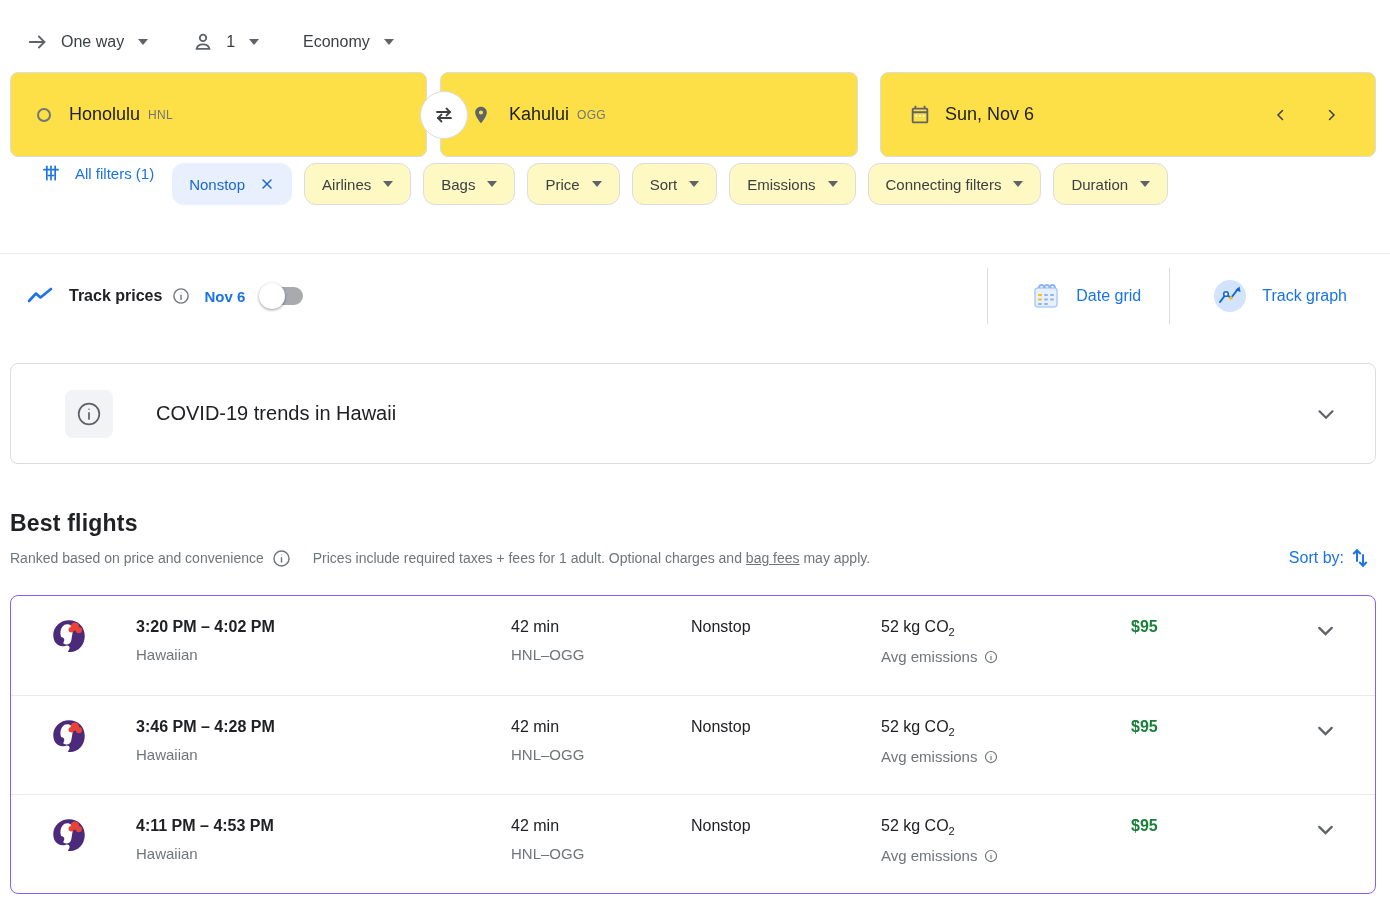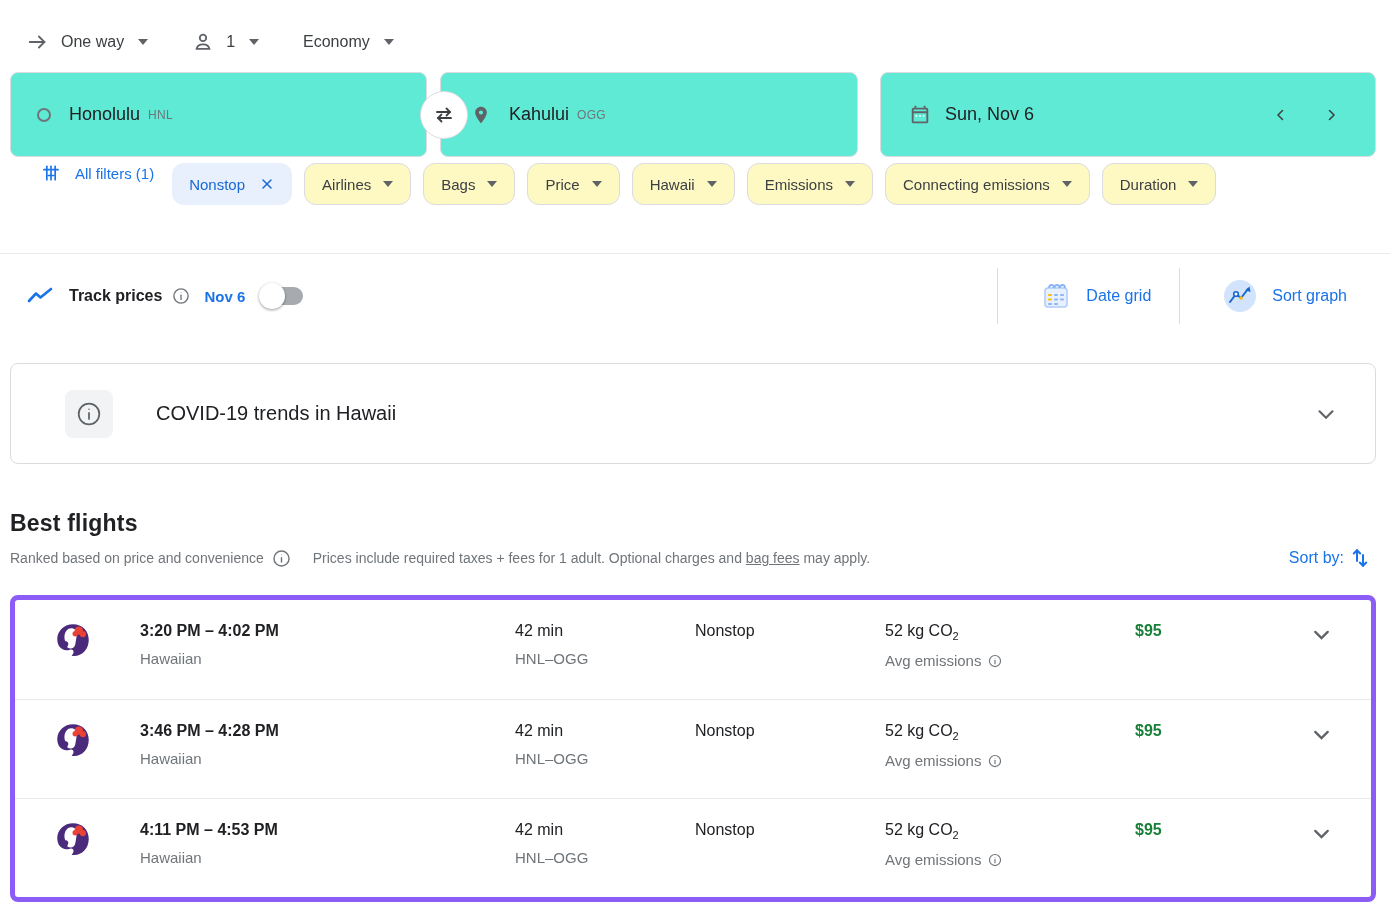--- a/index.html
+++ b/index.html
@@ -10,21 +10,21 @@
   
   .topbar { margin:25px 0 0 27px; display:flex; align-items:center; height:34px; }
   .tc-group { display:flex; align-items:center; cursor:pointer; }
   .tc-group + .tc-group { margin-left:44px; }
   .tc-label { font-size:16px; color:#3c4043; margin:0 14px 0 12px; }
   .caret { width:0; height:0; border-left:5px solid transparent; border-right:5px solid transparent; border-top:6px solid #5f6368; }
   .tb-icon { display:flex; align-items:center; color:#5f6368; }
 
   
   .search-row { position:relative; margin:13px 10px 0 10px; height:85px; display:flex; }
-  .field-box { border:1px solid #dadce0; border-radius:8px; display:flex; align-items:center; background:#5eead4; height:85px; }
+  .field-box { border:1px solid #dadce0; border-radius:8px; display:flex; align-items:center; background:#fde047; height:85px; }
   .origin-box { width:417px; padding-left:26px; }
   .dest-box { width:418px; margin-left:13px; padding-left:30px; }
   .date-box { width:496px; margin-left:22px; padding-left:28px; padding-right:32px; }
   .city { font-size:18px; color:#202124; margin-left:18px; }
   .airport-code { font-size:12px; color:#70757a; margin-left:8px; letter-spacing:.3px; }
   .ring-icon { width:14px; height:14px; border:2px solid #70757a; border-radius:50%; }
   .swap-btn { position:absolute; left:410px; top:50%; transform:translateY(-50%); width:48px; height:48px; border-radius:50%; background:#fff; border:1px solid #dadce0; display:flex; align-items:center; justify-content:center; z-index:2; cursor:pointer; }
   .date-text { font-size:18px; color:#202124; margin-left:14px; }
   .date-nav { margin-left:auto; display:flex; align-items:center; gap:26px; }
   .nav-btn { display:flex; align-items:center; justify-content:center; width:24px; height:24px; cursor:pointer; }
@@ -64,21 +64,21 @@
   .rh-title { font-size:23px; font-weight:700; color:#202124; letter-spacing:.2px; }
   .rh-sub { display:flex; align-items:center; margin-top:10px; }
   .rh-note { font-size:14px; color:#70757a; display:flex; align-items:center; }
   .rh-note .info { margin-left:8px; }
   .rh-pricenote { font-size:14px; color:#70757a; margin-left:22px; }
   .rh-pricenote u { text-decoration:underline; }
   .sort-by { margin-left:auto; display:flex; align-items:center; color:#1a73e8; font-size:16px; cursor:pointer; }
   .sort-by span { margin-right:6px; }
 
   
-  .flight-list { margin:26px 14px 0 10px; border:5px solid #8b5cf6; border-radius:8px; background:#fff; }
+  .flight-list { margin:26px 14px 0 10px; border:1px solid #8b5cf6; border-radius:8px; background:#fff; }
   .flight-row { display:flex; align-items:flex-start; height:99px; padding:22px 0 0 40px; cursor:pointer; }
   .flight-row + .flight-row { border-top:1px solid #e8eaed; }
   .col-logo { width:85px; }
   .col-times { width:375px; }
   .col-dur { width:180px; }
   .col-stops { width:190px; }
   .col-co2 { width:250px; }
   .col-price { flex:1; text-align:left; padding-right:10px; }
   .col-expand { width:100px; display:flex; justify-content:center; }
   .main-line { font-size:16px; color:#202124; }
@@ -201,29 +201,29 @@
       </div>
     <div class="chip">
         <span>Bags</span>
         <span class="caret"></span>
       </div>
     <div class="chip">
         <span>Price</span>
         <span class="caret"></span>
       </div>
     <div class="chip">
-        <span>Hawaii</span>
+        <span>Sort</span>
         <span class="caret"></span>
       </div>
     <div class="chip">
         <span>Emissions</span>
         <span class="caret"></span>
       </div>
     <div class="chip">
-        <span>Connecting emissions</span>
+        <span>Connecting filters</span>
         <span class="caret"></span>
       </div>
     <div class="chip">
         <span>Duration</span>
         <span class="caret"></span>
       </div>
   </div>
 
   <div class="section-divider"></div>
 
@@ -271,21 +271,21 @@
       <div class="view-btn">
         <span style="display:flex">
           <svg width="36" height="36" viewBox="0 0 36 36">
               <circle cx="18" cy="18" r="16" fill="#d2e3fc"></circle>
               <polyline points="8,24 14,16 19,20 26,11" fill="none" stroke="#1967d2" stroke-width="2" stroke-linecap="round" stroke-linejoin="round"></polyline>
               <polygon points="27.5,8.5 28.6,14 23.3,12.2" fill="#1967d2"></polygon>
               <circle cx="14" cy="16" r="2.3" fill="#fff" stroke="#1967d2" stroke-width="1.6"></circle>
               <circle cx="19" cy="20" r="1.8" fill="#fbbc04"></circle>
             </svg>
         </span>
-        <span>Sort graph</span>
+        <span>Track graph</span>
       </div>
     </div>
   </div>
 
   <div class="covid-card">
     <span class="covid-iconbox">
       <svg width="26" height="26" viewBox="0 0 24 24" fill="none" stroke="currentColor" stroke-width="1.6">
           <circle cx="12" cy="12" r="9.5"></circle>
           <line x1="12" y1="11" x2="12" y2="16.5" stroke-linecap="round"></line>
           <circle cx="12" cy="7.6" r="0.7" fill="currentColor" stroke="none"></circle>

